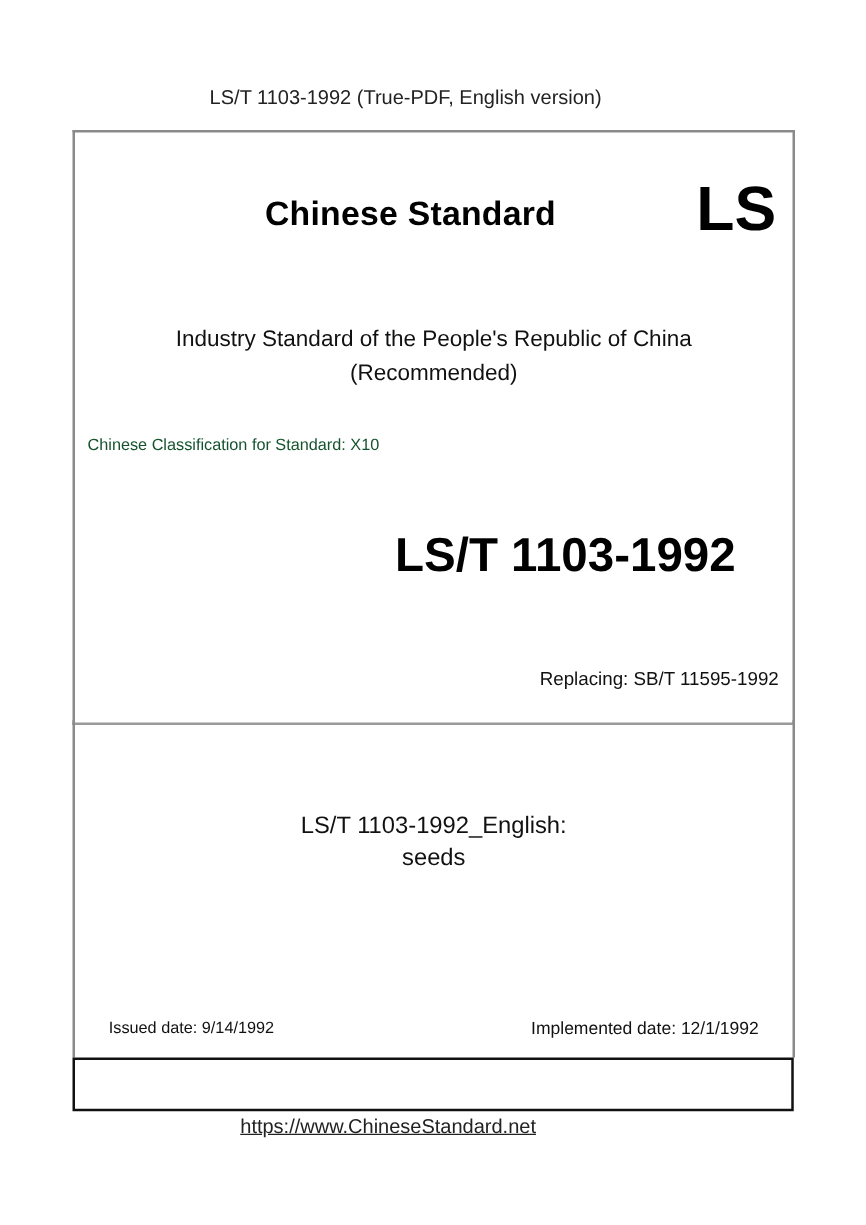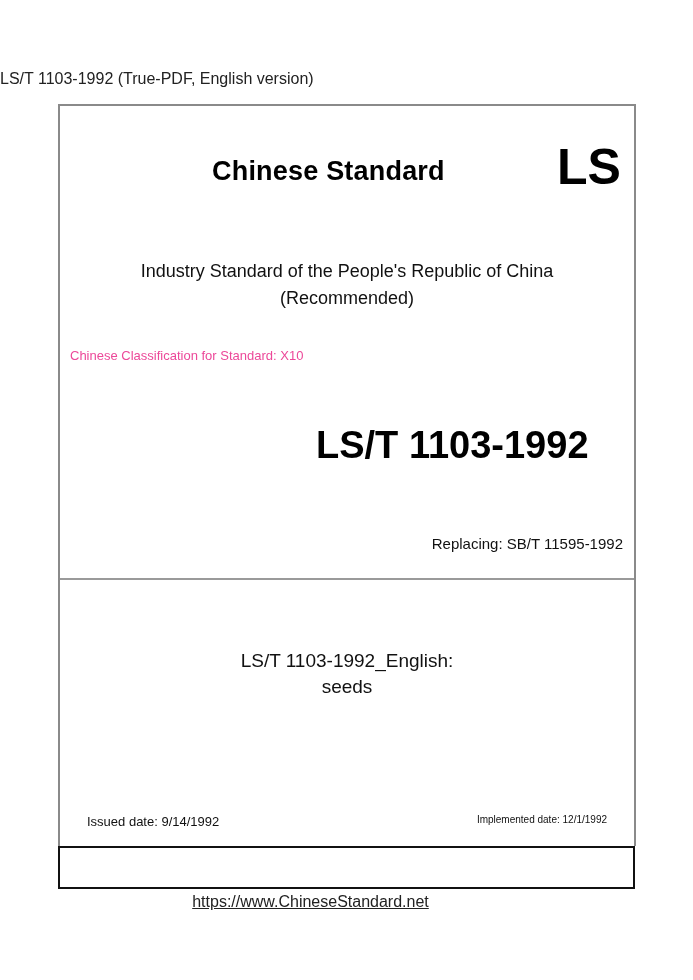--- a/index.html
+++ b/index.html
@@ -2,21 +2,21 @@
 <html><head>
   <meta charset="utf-8">
   <style>
     html, body { margin: 0; padding: 0; background: #ffffff; }
     body {
       width: 693px; height: 980px; position: relative; overflow: hidden;
       font-family: "Liberation Sans", sans-serif; color: #000;
     }
     .header-line {
       position: absolute; left: 0; width: 649px; top: 70px;
-      font-size: 16px; color: #222;
+      text-align: center; font-size: 16px; color: #222;
     }
     .outer-box {
       position: absolute; left: 58px; top: 104px; width: 574px; height: 472px;
       border: 2px solid #8a8a8a; border-bottom: 2px solid #9a9a9a; box-sizing: content-box;
     }
     .lower-box {
       position: absolute; left: 58px; top: 576px; width: 574px; height: 270px;
       border-left: 2px solid #8a8a8a; border-right: 2px solid #8a8a8a;
     }
     .bottom-box {
@@ -29,38 +29,38 @@
     }
     .ls-mark {
       position: absolute; left: 557px; top: 138px;
       font-size: 50px; font-weight: bold;
     }
     .subtitle {
       position: absolute; left: 60px; width: 574px; top: 258px;
       text-align: center; font-size: 18px; line-height: 27px; color: #111;
     }
     .classification {
-      position: absolute; left: 70px; top: 348px; font-size: 13px; color: #ec4899;
+      position: absolute; left: 70px; top: 348px; font-size: 13px; color: #14532d;
     }
     .std-number {
       position: absolute; left: 316px; top: 424px;
       font-size: 38px; font-weight: bold;
     }
     .replacing {
       position: absolute; right: 70px; top: 535px; font-size: 15px; color: #111;
     }
     .doc-title {
       position: absolute; left: 60px; width: 574px; top: 648px;
       text-align: center; font-size: 19px; line-height: 26px; color: #111;
     }
     .issued {
       position: absolute; left: 87px; top: 814px; font-size: 13px; color: #111;
     }
     .implemented {
-      position: absolute; right: 86px; top: 814px; font-size: 10px; color: #111;
+      position: absolute; right: 86px; top: 814px; font-size: 14px; color: #111;
     }
     .footer-link {
       position: absolute; left: 0; width: 621px; top: 893px;
       text-align: center; font-size: 16px; color: #222; text-decoration: underline;
     }
   </style>
 </head>
 <body>
 
 <div class="header-line">LS/T 1103-1992 (True-PDF, English version)</div>

